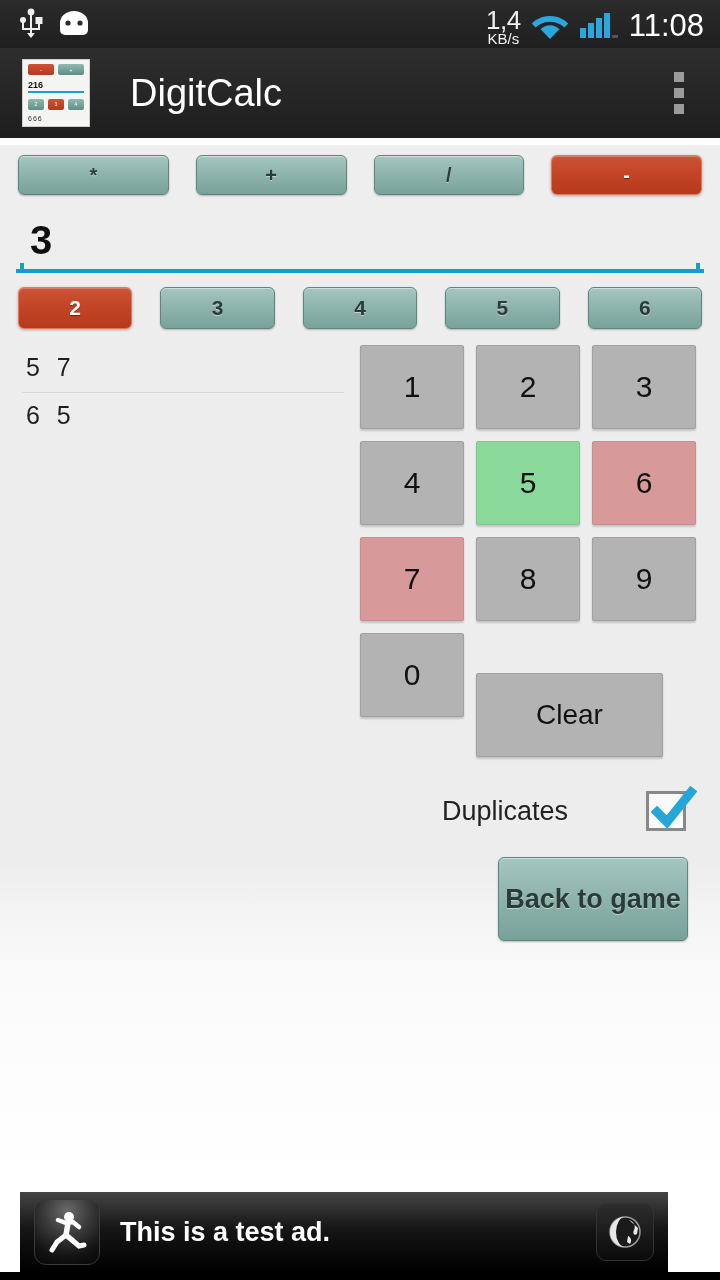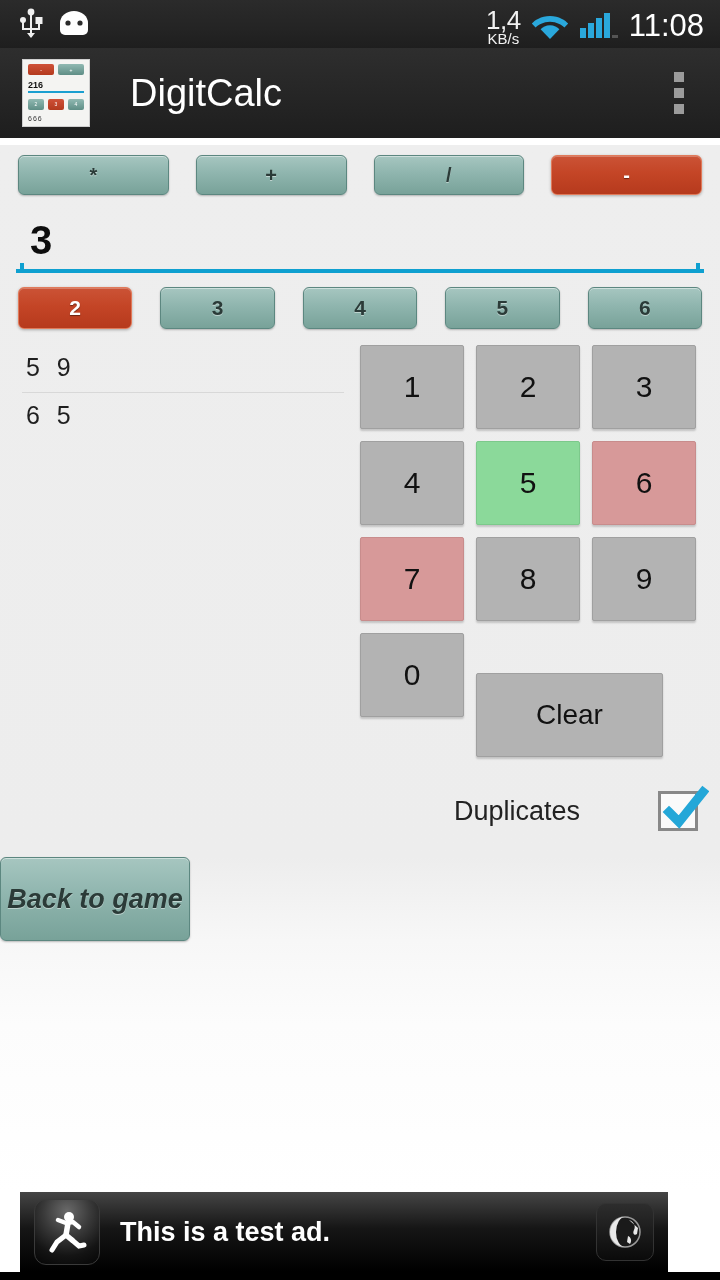--- a/index.html
+++ b/index.html
@@ -130,31 +130,31 @@
     box-shadow:0 2px 2px rgba(0,0,0,.18);
   }
   .key:last-child{ margin-right:0; }
   .key.green{ background:#8bd99a; border-color:#7cc98b; }
   .key.pink{ background:#d79999; border-color:#c88c8c; }
   .key.wide{ width:187px; font-size:28px;margin-top:40px; }
 
   
   .dup-row{
     display:flex; align-items:center; justify-content:flex-end;
-    padding-right:22px; margin-top:22px; gap:78px;
+    padding-right:34px; margin-top:22px; gap:78px;
   }
   .dup-label{ font-size:27px; color:#222; }
   .checkbox{
     width:40px; height:40px; border:3px solid #888; background:#fafafa;
     position:relative; cursor:pointer;
   }
   .checkbox svg{ position:absolute; left:-4px; top:-10px; }
 
   
-  .back-wrap{ display:flex; padding-right:20px; margin-top:26px;font-style:italic; }
+  .back-wrap{ display:flex; justify-content:flex-end; padding-right:32px; margin-top:26px; }
   .back-btn{
     width:190px; height:84px; border-radius:6px;
     display:flex; align-items:center; justify-content:center;
     font-size:27px; font-weight:700; cursor:pointer;
   }
 
   
   .ad{
     position:absolute; left:20px; top:1192px; width:648px; height:80px;
     background:linear-gradient(to bottom,#454545 0%,#161616 45%,#000000 100%);
@@ -270,21 +270,21 @@
     <div class="count-btn btn-red">2</div>
     <div class="count-btn btn-teal">3</div>
     <div class="count-btn btn-teal">4</div>
     <div class="count-btn btn-teal">5</div>
     <div class="count-btn btn-teal">6</div>
   </div>
 
   <div class="split">
 
     <div class="list-col">
-      <div class="list-item">5 9</div>
+      <div class="list-item">5 7</div>
       <div class="list-sep"></div>
       <div class="list-item">6 5</div>
     </div>
 
     <div class="keypad">
       <div class="kp-row">
         <div class="key">1</div>
         <div class="key">2</div>
         <div class="key">3</div>
       </div>

